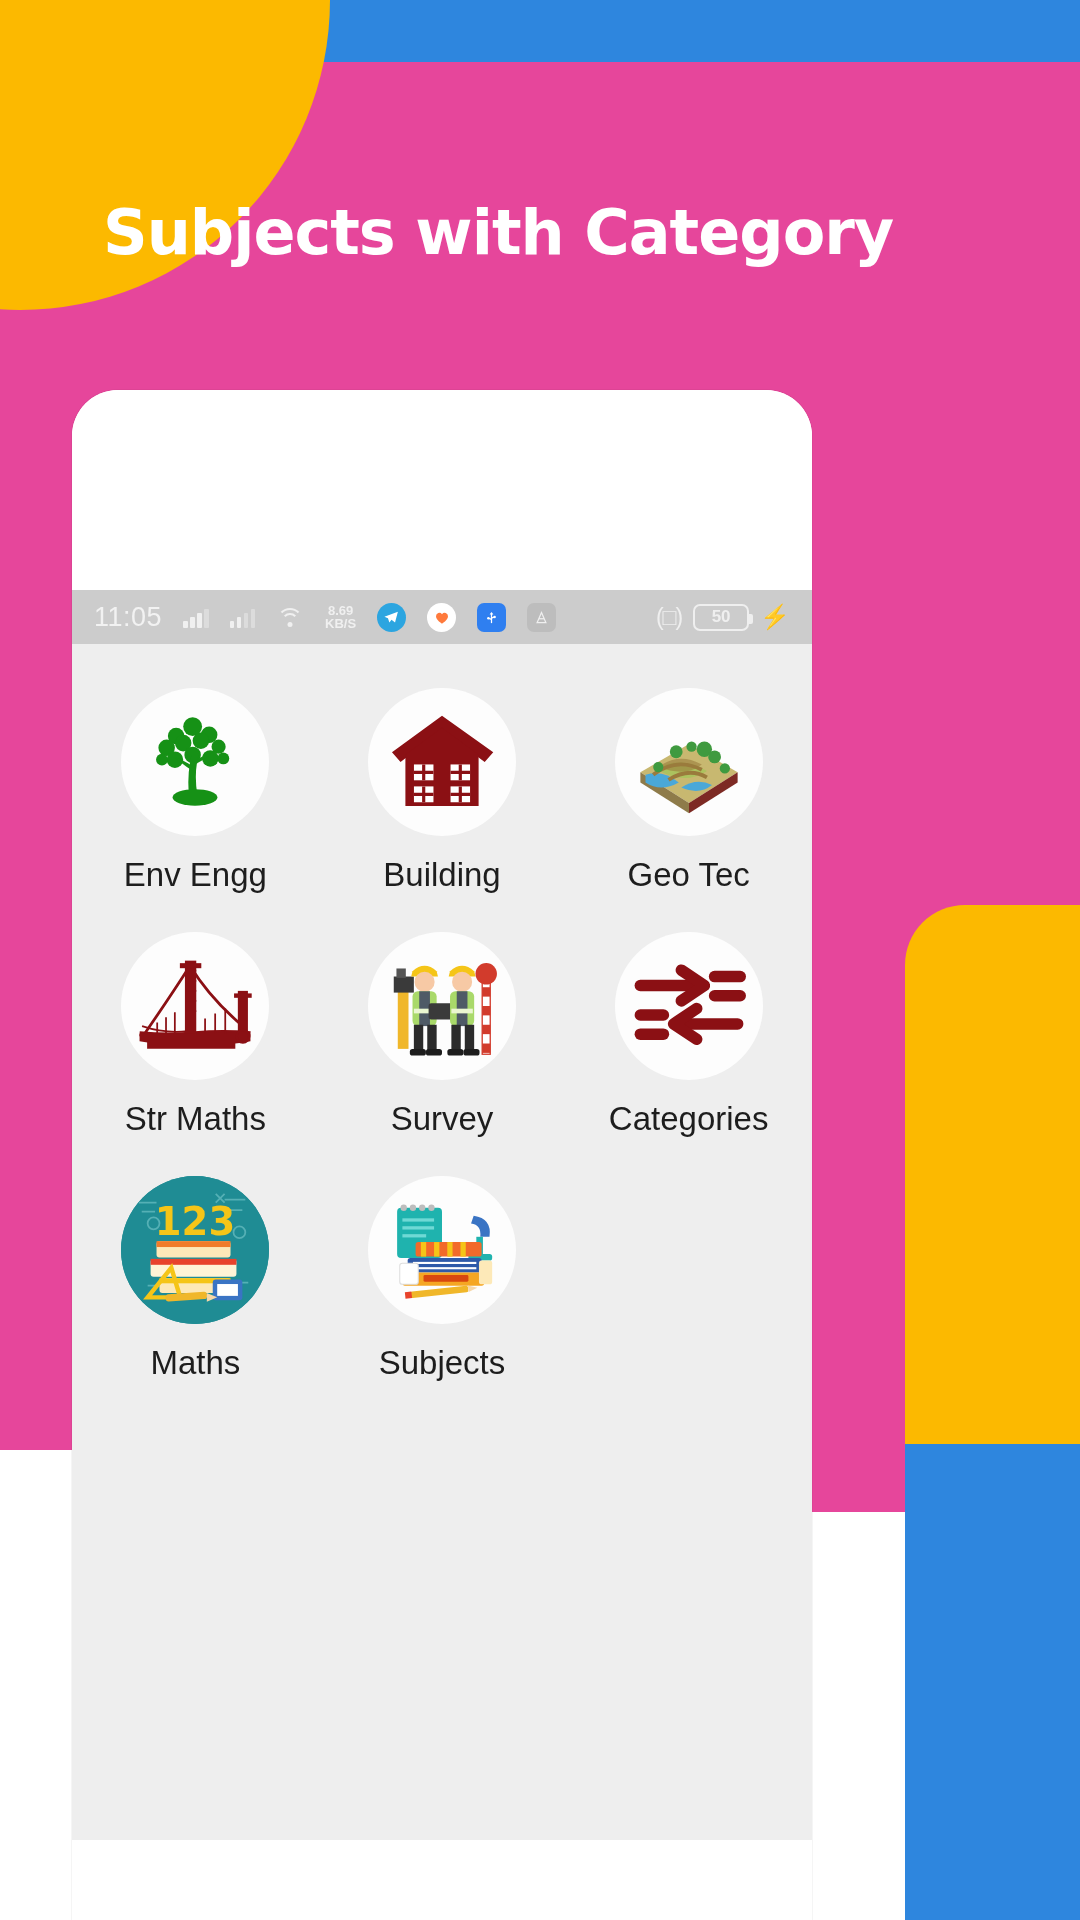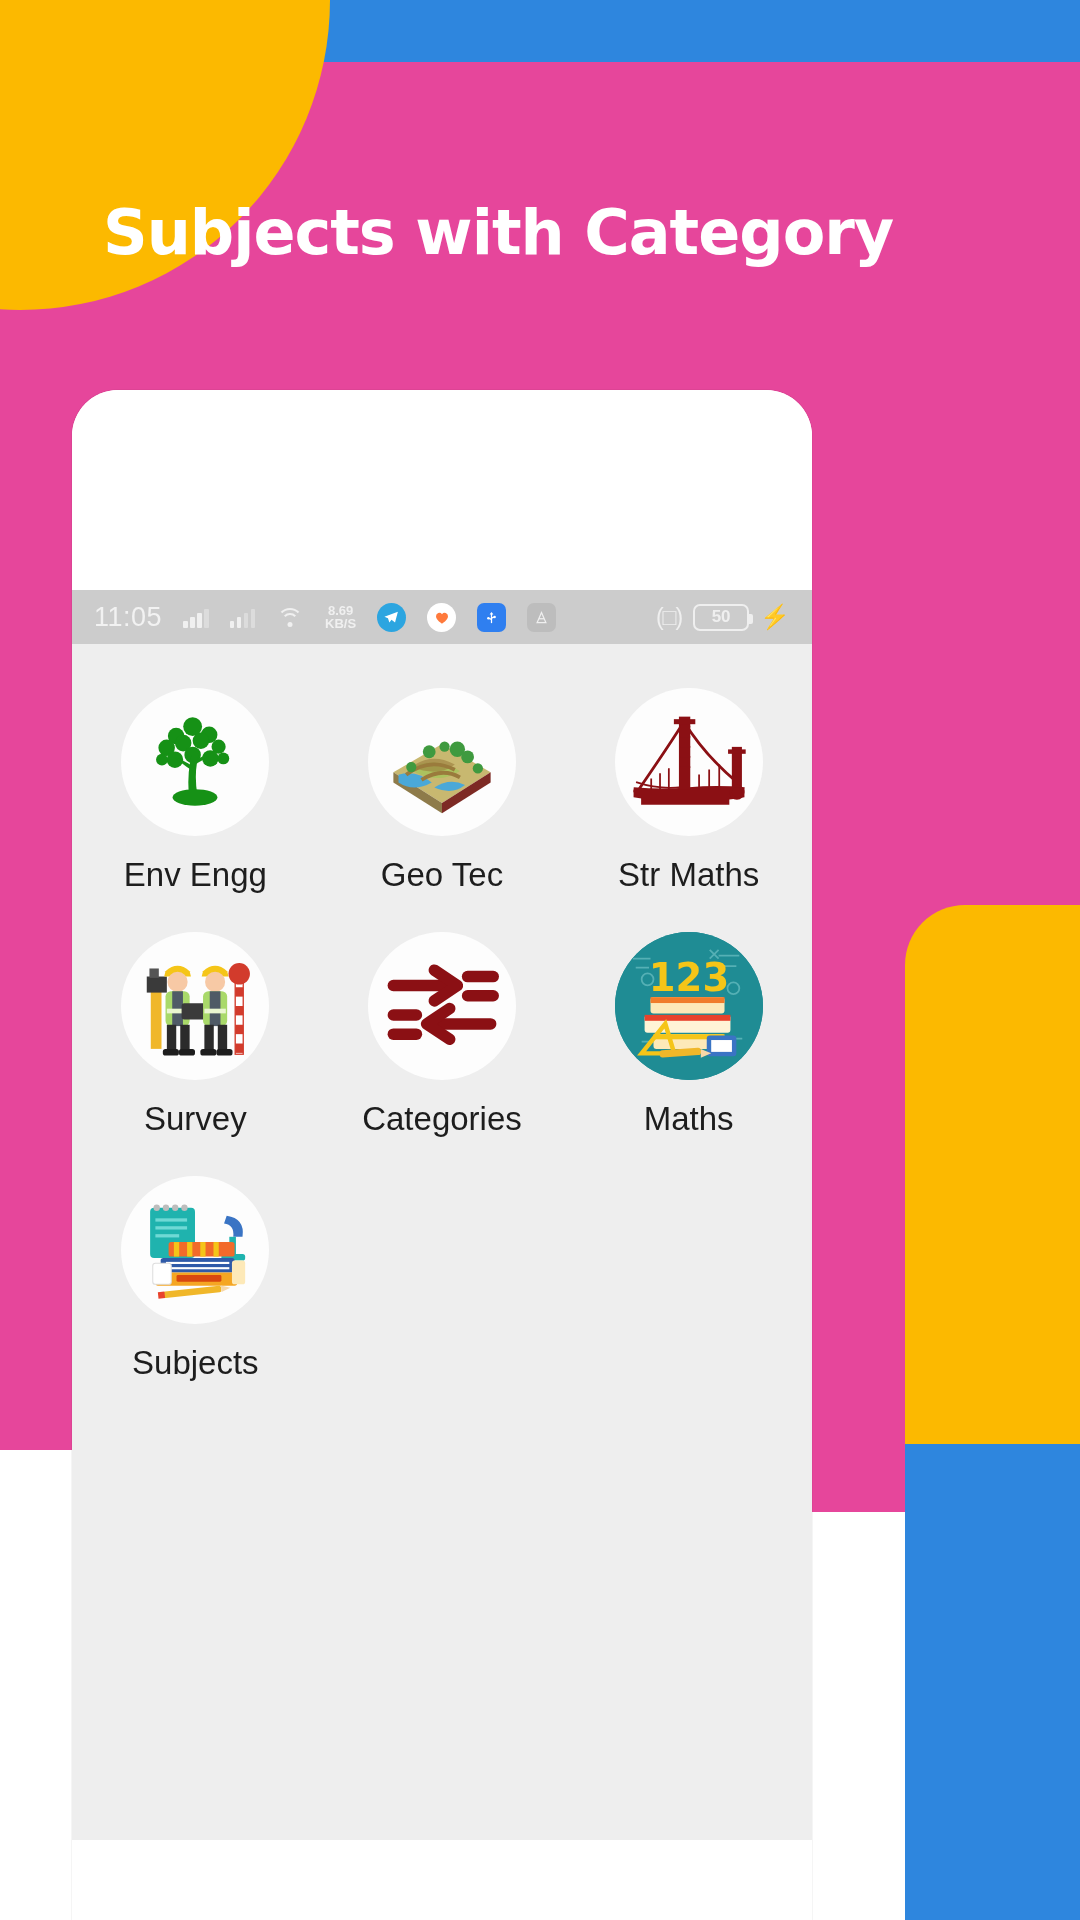--- a/index.html
+++ b/index.html
@@ -250,20 +250,41 @@
               <path d="M47 44 q-4 18 -2 34 h7 q-3-18 1-34z"></path>
               <path d="M49 58 q-10-6 -16-12 q9 3 17 9z"></path>
               <path d="M50 52 q10-5 15-10 q-8 2 -16 8z"></path>
               <ellipse cx="50" cy="80" rx="19" ry="7"></ellipse>
             </g>
           </svg>
         </div>
         <div class="cat-label">Env Engg</div>
       </div>
 
+      <div class="cat">
+        <div class="cat-icon">
+          <svg width="122" height="122" viewBox="0 0 100 100">
+            <g fill="#8b1014">
+              <path d="M50 12 L92 42 L85 50 L50 24 L16 50 L9 42 Z"></path>
+              <path d="M20 44 L50 22 L80 44 V86 H20 Z"></path>
+            </g>
+            <g fill="#ffffff">
+              <rect x="27" y="52" width="16" height="13"></rect>
+              <rect x="27" y="70" width="16" height="13"></rect>
+              <rect x="57" y="52" width="16" height="13"></rect>
+              <rect x="57" y="70" width="16" height="13"></rect>
+            </g>
+            <g stroke="#8b1014" stroke-width="2.6">
+              <path d="M35 52v13M27 58.5h16M35 70v13M27 76.5h16"></path>
+              <path d="M65 52v13M57 58.5h16M65 70v13M57 76.5h16"></path>
+            </g>
+          </svg>
+        </div>
+        <div class="cat-label">Building</div>
+      </div>
 
 
       <div class="cat">
         <div class="cat-icon">
           <svg width="128" height="128" viewBox="0 0 100 100">
             <path d="M12 58 L50 36 L88 58 L50 82 Z" fill="#c8b870"></path>
             <path d="M12 58 L50 82 L50 90 L12 66 Z" fill="#8e7b4a"></path>
             <path d="M88 58 L50 82 L50 90 L88 66 Z" fill="#7d2a24"></path>
             <path d="M16 60 q14-4 26 6 q-14 8 -26 0z" fill="#4aa8d8"></path>
             <path d="M44 70 q12-8 24-2 q-10 8 -24 2z" fill="#4aa8d8"></path>

